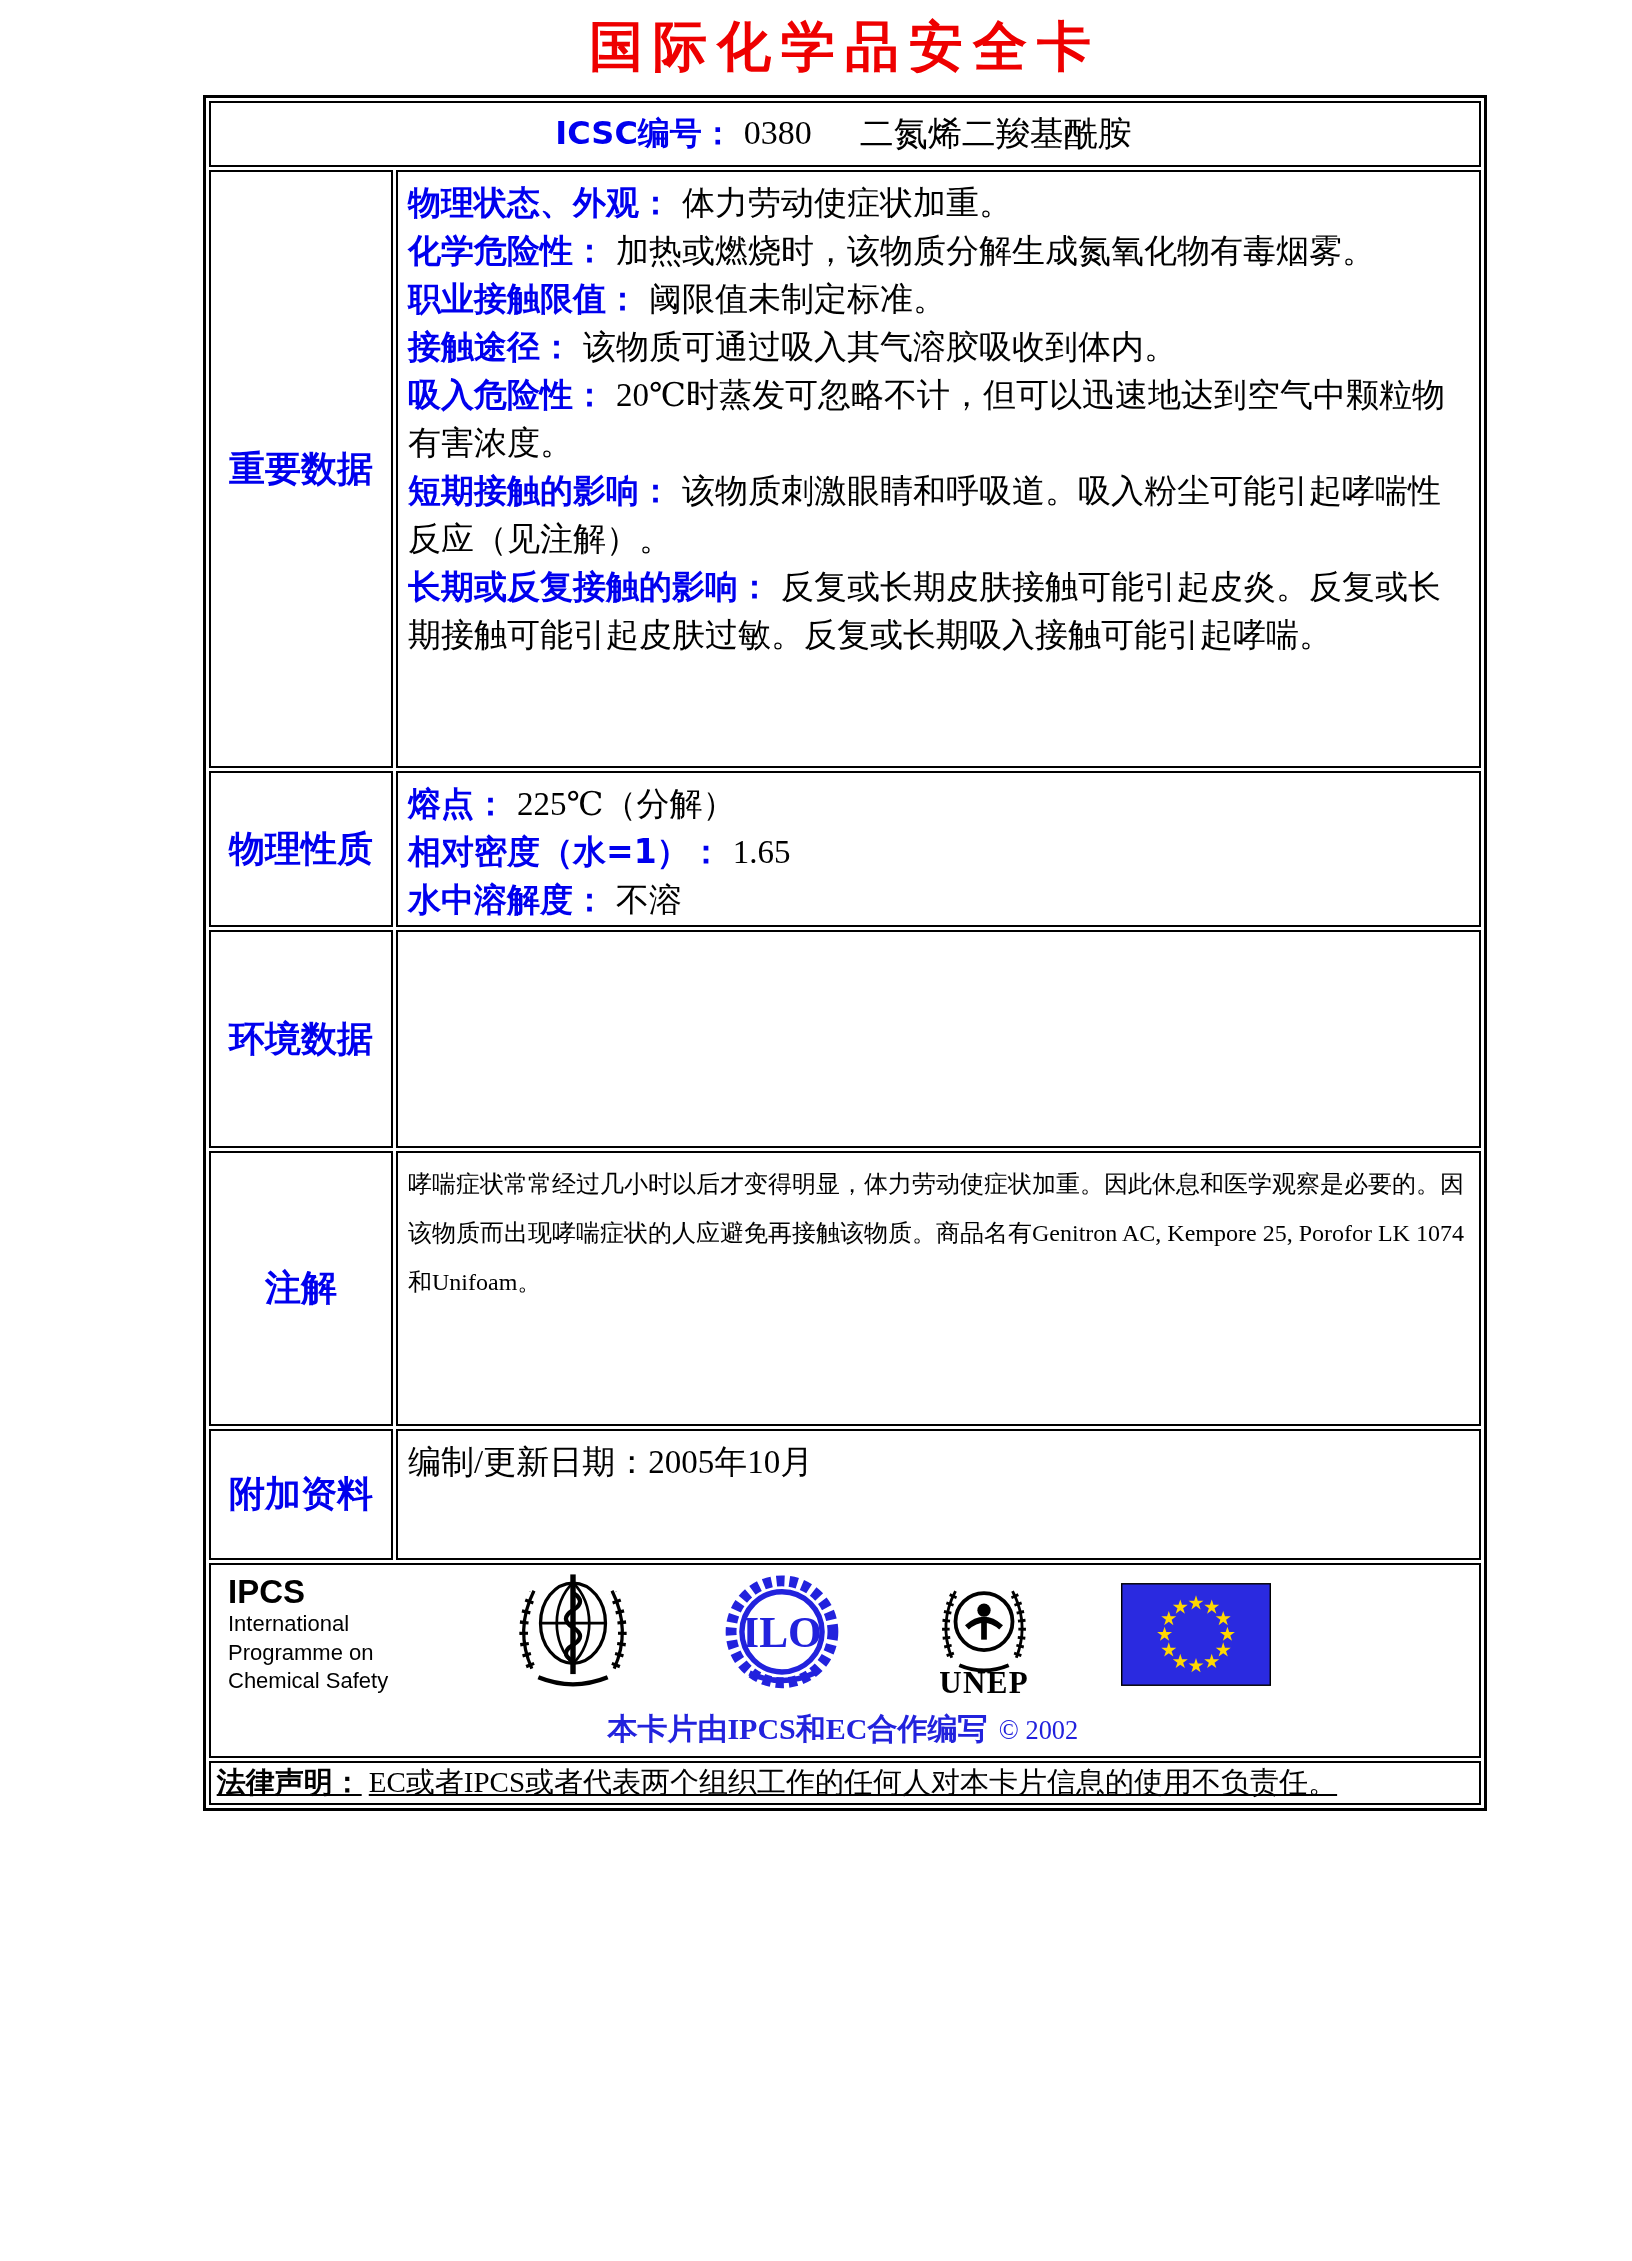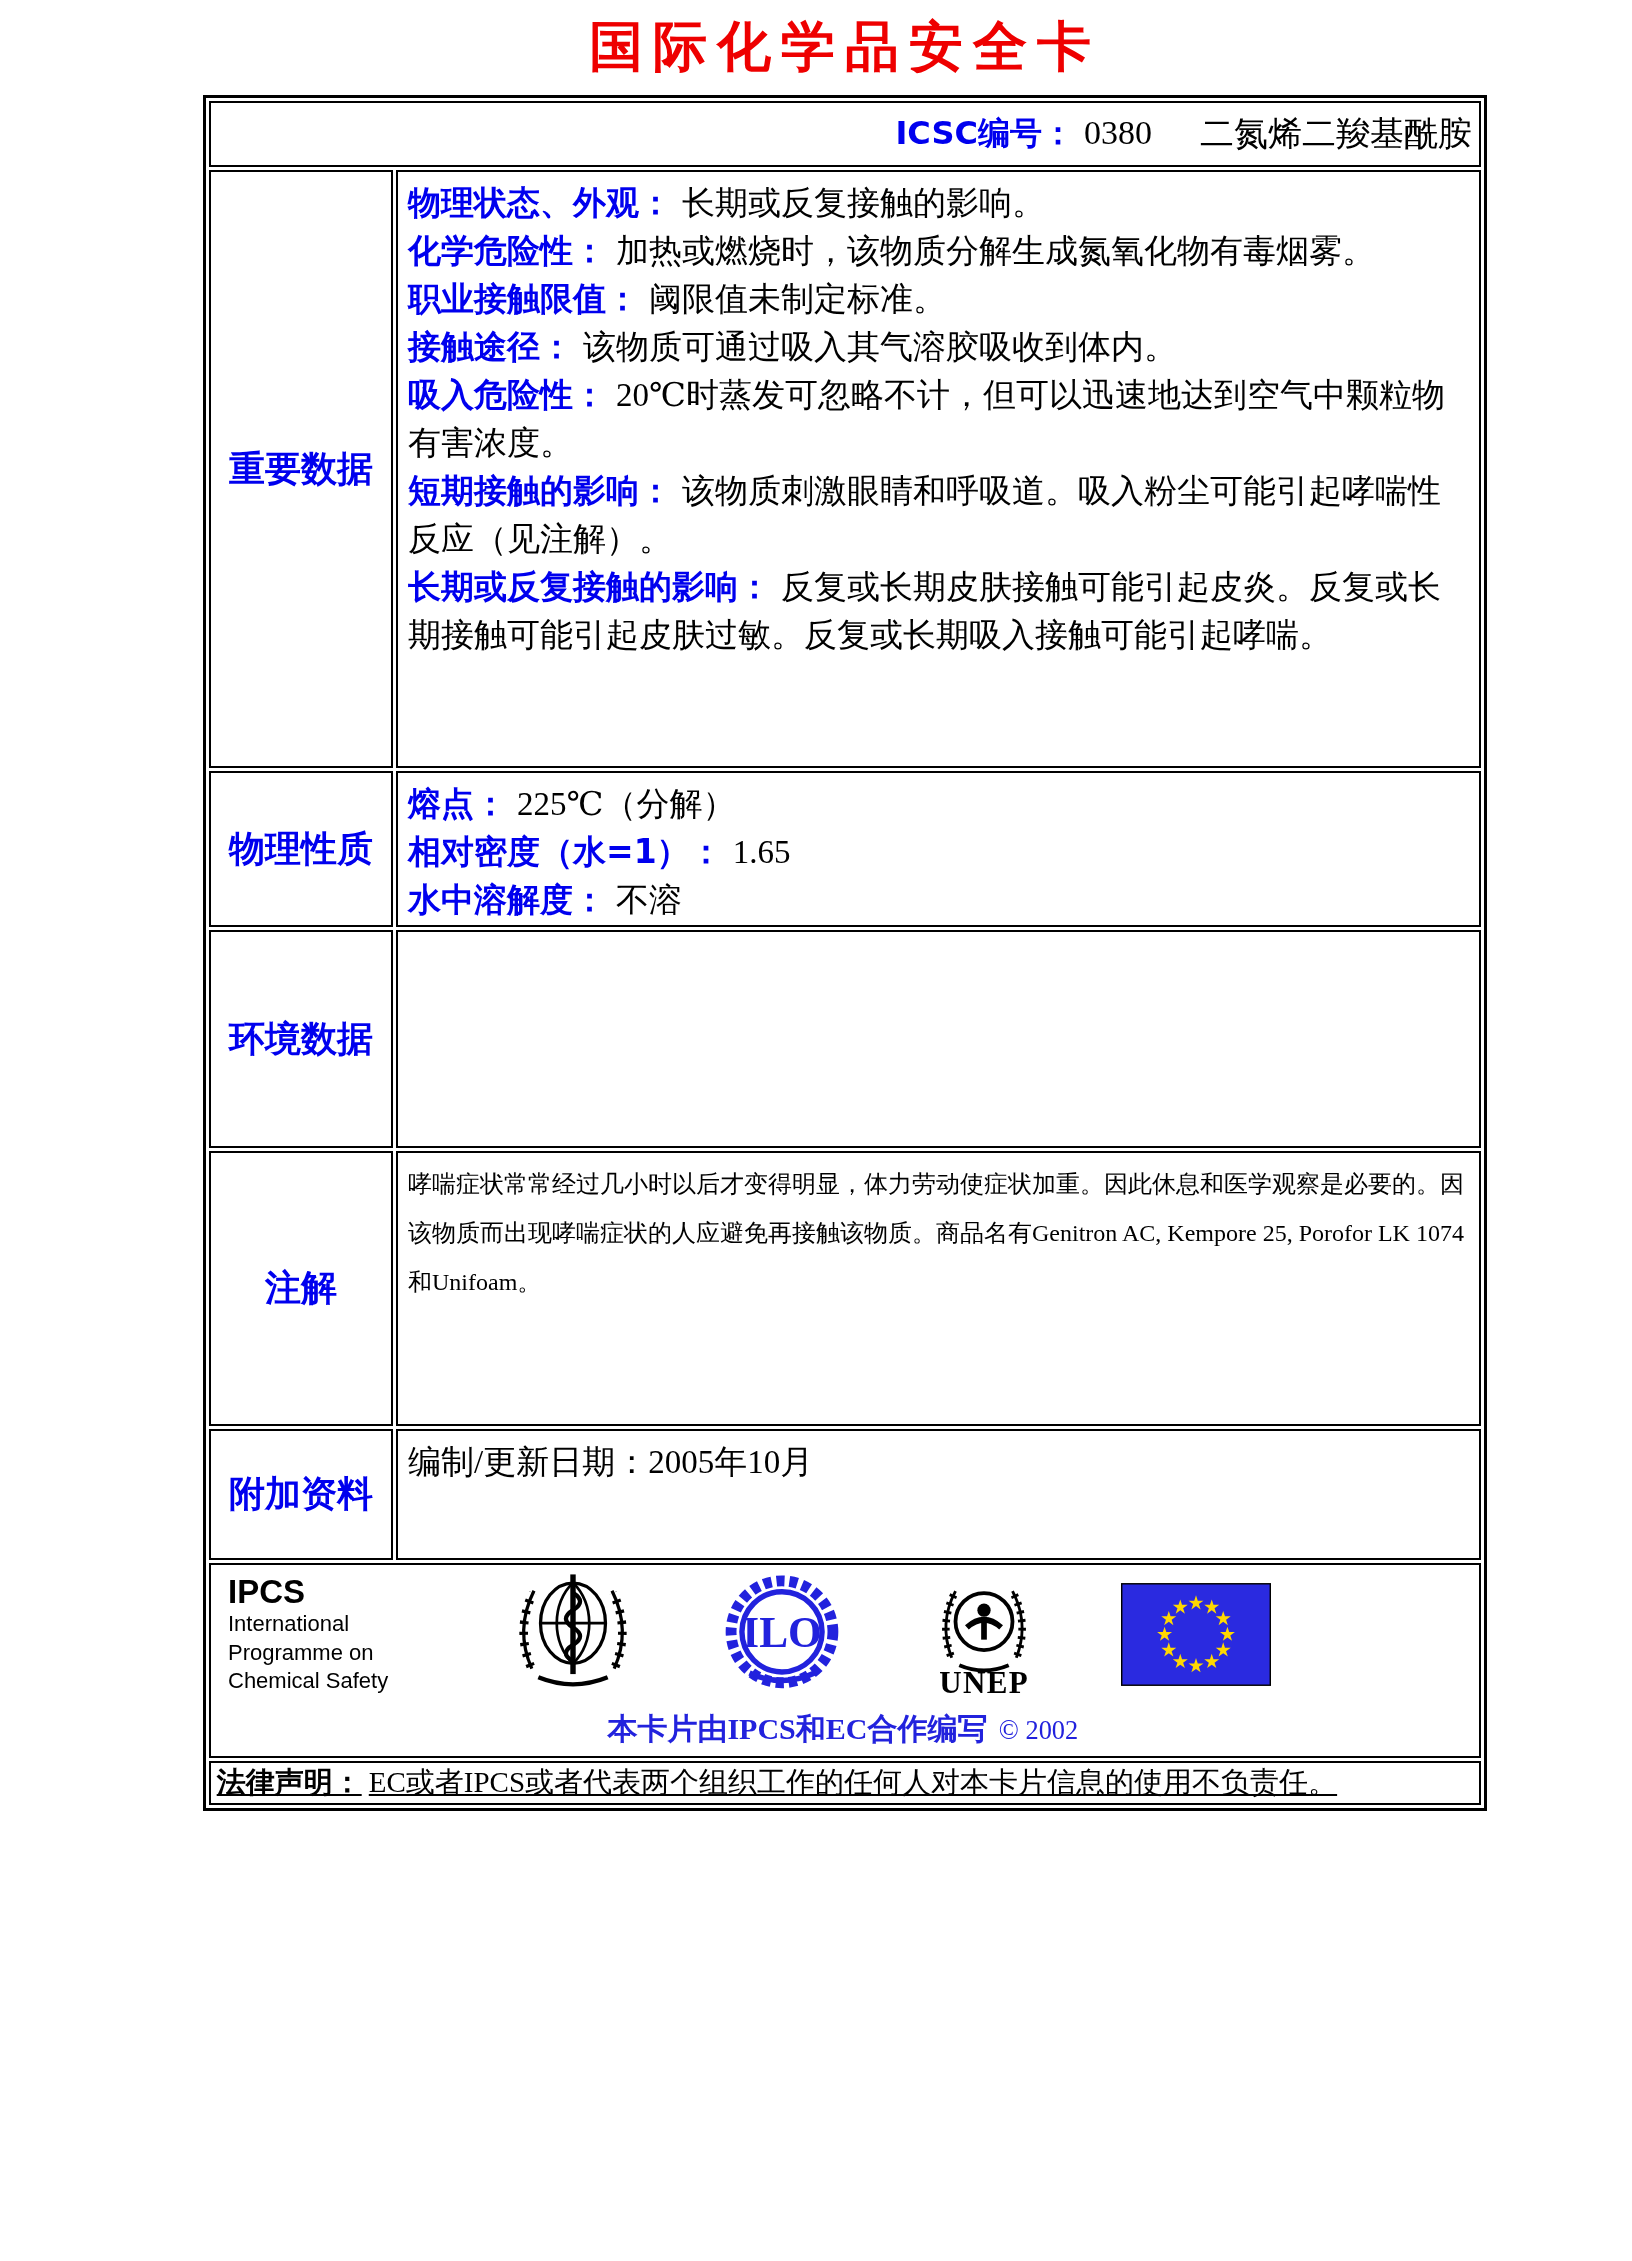--- a/index.html
+++ b/index.html
@@ -23,21 +23,21 @@
   table.card {
     position:absolute; top:95px; left:203px;
     width:1284px;
     border:3.6px solid #000;
     border-collapse:separate;
     border-spacing:3.6px;
     background:#fff;
   }
   td { border:2.1px solid #000; background:#fff; }
   td.hdr-cell { height:66px; vertical-align:middle; padding:0 7.1px 0 4.3px; }
-  .hdr-flex { display:flex; justify-content:flex-end; align-items:center;gap:48px; }
+  .hdr-flex { display:flex; justify-content:center; align-items:center;gap:48px; }
   .hdr-label {
     font-family:"DejaVu Sans","Liberation Sans",sans-serif;
     font-weight:bold; color:#0000ee; font-size:32px;
   }
   .hdr-num { font-size:34px; color:#000; margin-left:10px; }
   .hdr-name { font-size:34px; color:#000; }
   td.side-cell { width:184px; vertical-align:middle; text-align:center; }
   .side-label {
     font-family:"DejaVu Sans","Liberation Sans",sans-serif;
     font-weight:bold; color:#0000ee; font-size:36px;
@@ -97,21 +97,21 @@
           <div class="hdr-name">二氮烯二羧基酰胺</div>
         </div>
       </td>
     </tr>
 
     <tr>
       <td class="side-cell row-important">
         <div class="side-label">重要数据</div>
       </td>
       <td class="content-cell">
-        <div class="item"><span class="blab">物理状态、外观：</span><span>长期或反复接触的影响。</span></div>
+        <div class="item"><span class="blab">物理状态、外观：</span><span>体力劳动使症状加重。</span></div>
         <div class="item"><span class="blab">化学危险性：</span><span>加热或燃烧时，该物质分解生成氮氧化物有毒烟雾。</span></div>
         <div class="item"><span class="blab">职业接触限值：</span><span>阈限值未制定标准。</span></div>
         <div class="item"><span class="blab">接触途径：</span><span>该物质可通过吸入其气溶胶吸收到体内。</span></div>
         <div class="item"><span class="blab">吸入危险性：</span><span>20℃时蒸发可忽略不计，但可以迅速地达到空气中颗粒物有害浓度。</span></div>
         <div class="item"><span class="blab">短期接触的影响：</span><span>该物质刺激眼睛和呼吸道。吸入粉尘可能引起哮喘性反应（见注解）。</span></div>
         <div class="item"><span class="blab">长期或反复接触的影响：</span><span>反复或长期皮肤接触可能引起皮炎。反复或长期接触可能引起皮肤过敏。反复或长期吸入接触可能引起哮喘。</span></div>
       </td>
     </tr>
 
     <tr>

